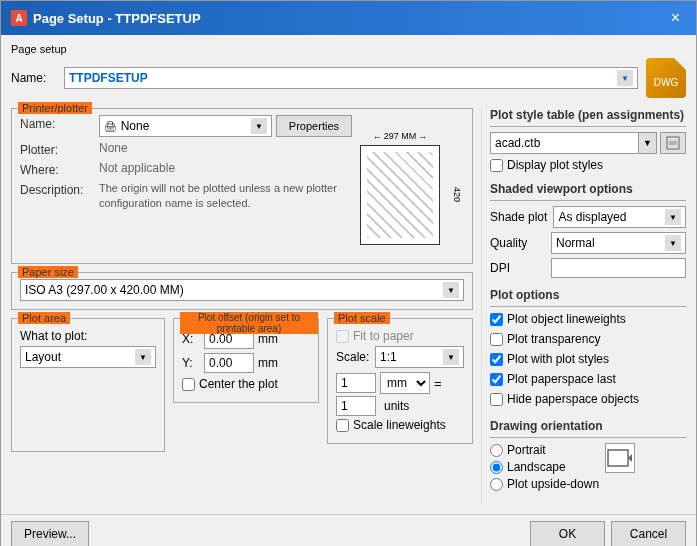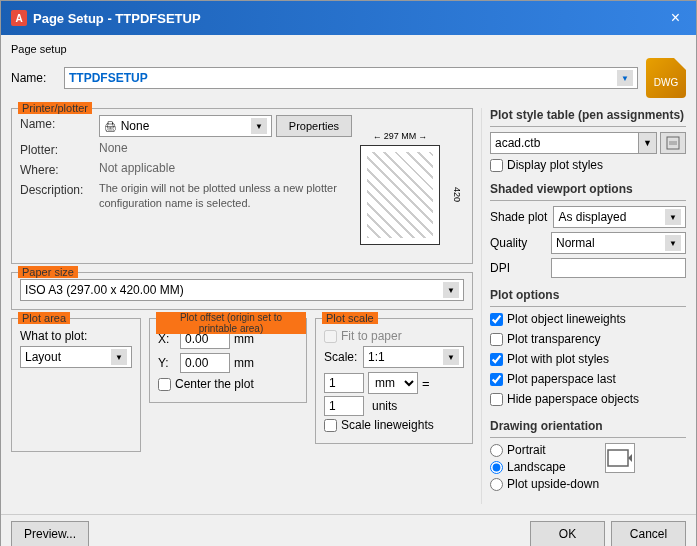--- a/index.html
+++ b/index.html
@@ -486,21 +486,21 @@
         <div class="group-box">
           <span class="group-title">Paper size</span>
           <div class="paper-size-combo">
             <span>ISO A3 (297.00 x 420.00 MM)</span>
             <div class="combo-arrow">▼</div>
           </div>
         </div>
 
         <div class="bottom-area">
 
-          <div style="width:130px;">
+          <div style="width:154px;">
             <div class="group-box" style="height:100%;padding-top:10px;">
               <span class="group-title">Plot area</span>
               <div style="margin-bottom:3px;font-size:12px;">What to plot:</div>
               <div class="combo-box">
                 <span>Layout</span>
                 <div class="combo-arrow">▼</div>
               </div>
             </div>
           </div>
 

